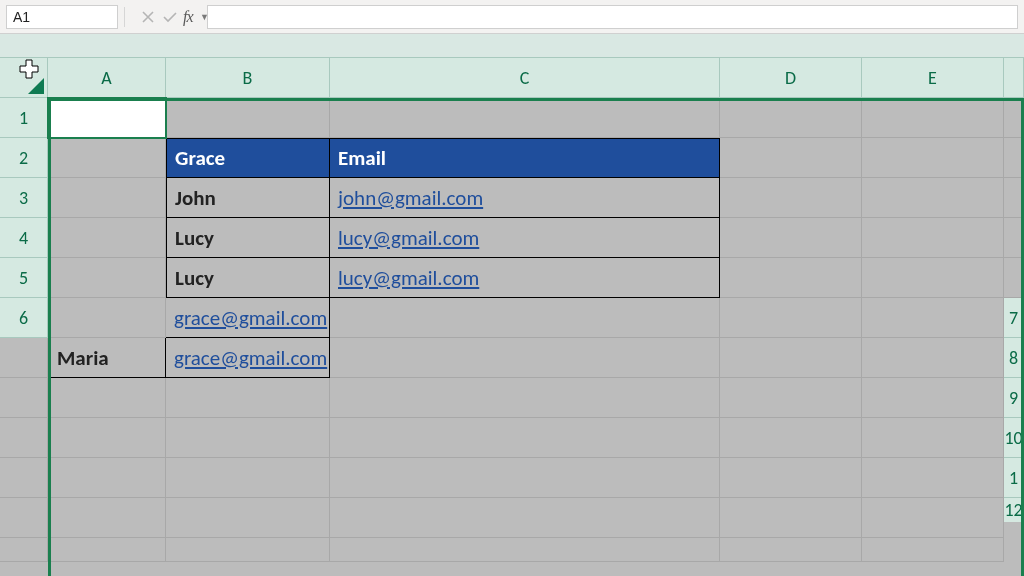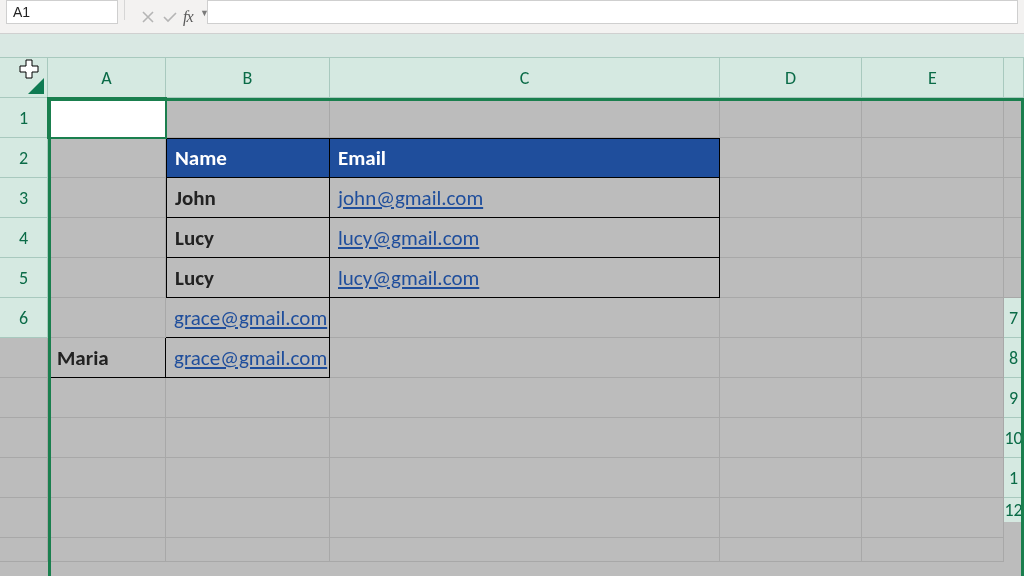--- a/index.html
+++ b/index.html
@@ -5,20 +5,21 @@
   * { box-sizing: border-box; margin: 0; padding: 0; }
   html, body { width: 1024px; height: 576px; overflow: hidden; font-family: Calibri, Arial, sans-serif; }
   body { background: #e8e8e8; }
 
   
   .fbar {
     height: 34px;
     background: #f3f2f1;
     border-bottom: 1px solid #d0d0d0;
     display: flex;
+    align-items: center;
     padding: 0 6px;
     gap: 6px;
   }
   .namebox-wrap {
     position: relative;
     width: 112px;
     height: 24px;
     background: #ffffff;
     border: 1px solid #cfcfcf;
     display: flex;
@@ -233,21 +234,21 @@
   <div class="rowhdr">1</div>
   <div class="cell active-cell"></div>
   <div class="cell"></div>
   <div class="cell"></div>
   <div class="cell"></div>
   <div class="cell"></div>
   <div class="cell"></div>
 
   <div class="rowhdr">2</div>
   <div class="cell"></div>
-  <div class="cell thead first">Name</div>
+  <div class="cell thead first">Grace</div>
   <div class="cell thead">Email</div>
   <div class="cell"></div>
   <div class="cell"></div>
   <div class="cell"></div>
 
   <div class="rowhdr">3</div>
   <div class="cell"></div>
   <div class="cell tbody first">John</div>
   <div class="cell tbody">
       <span class="email">john@gmail.com</span>

